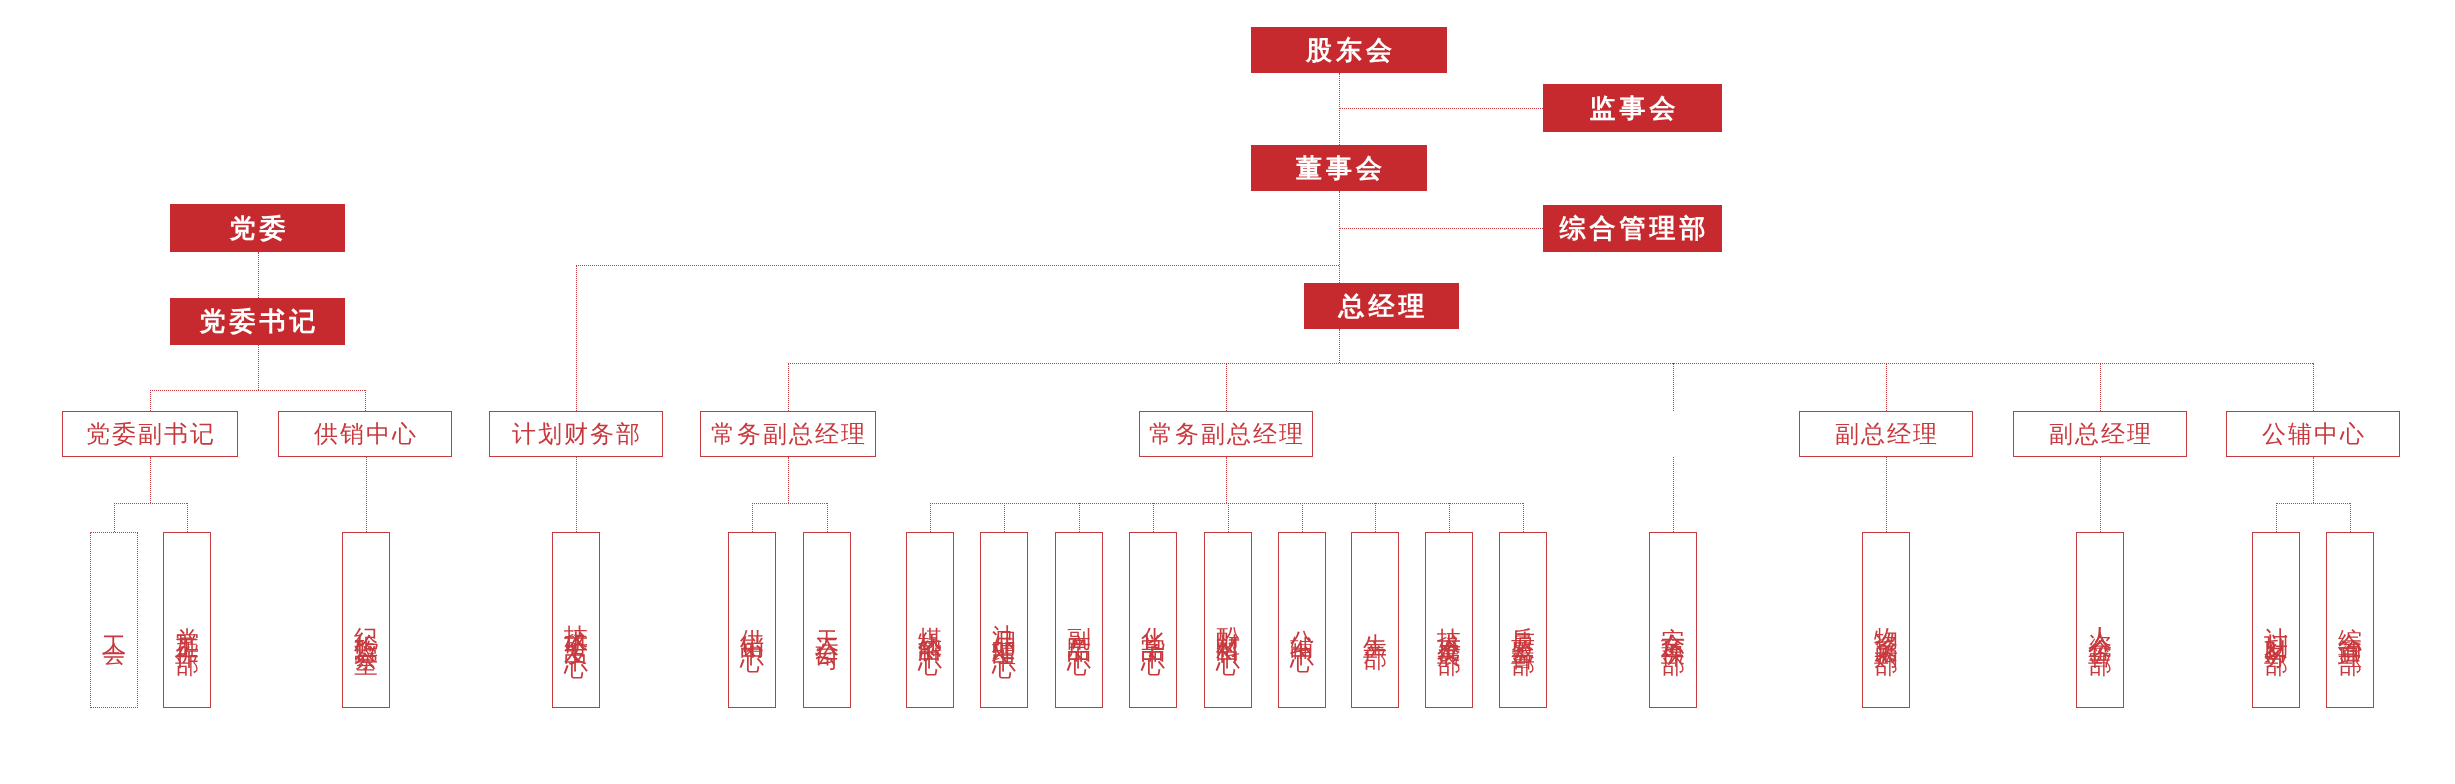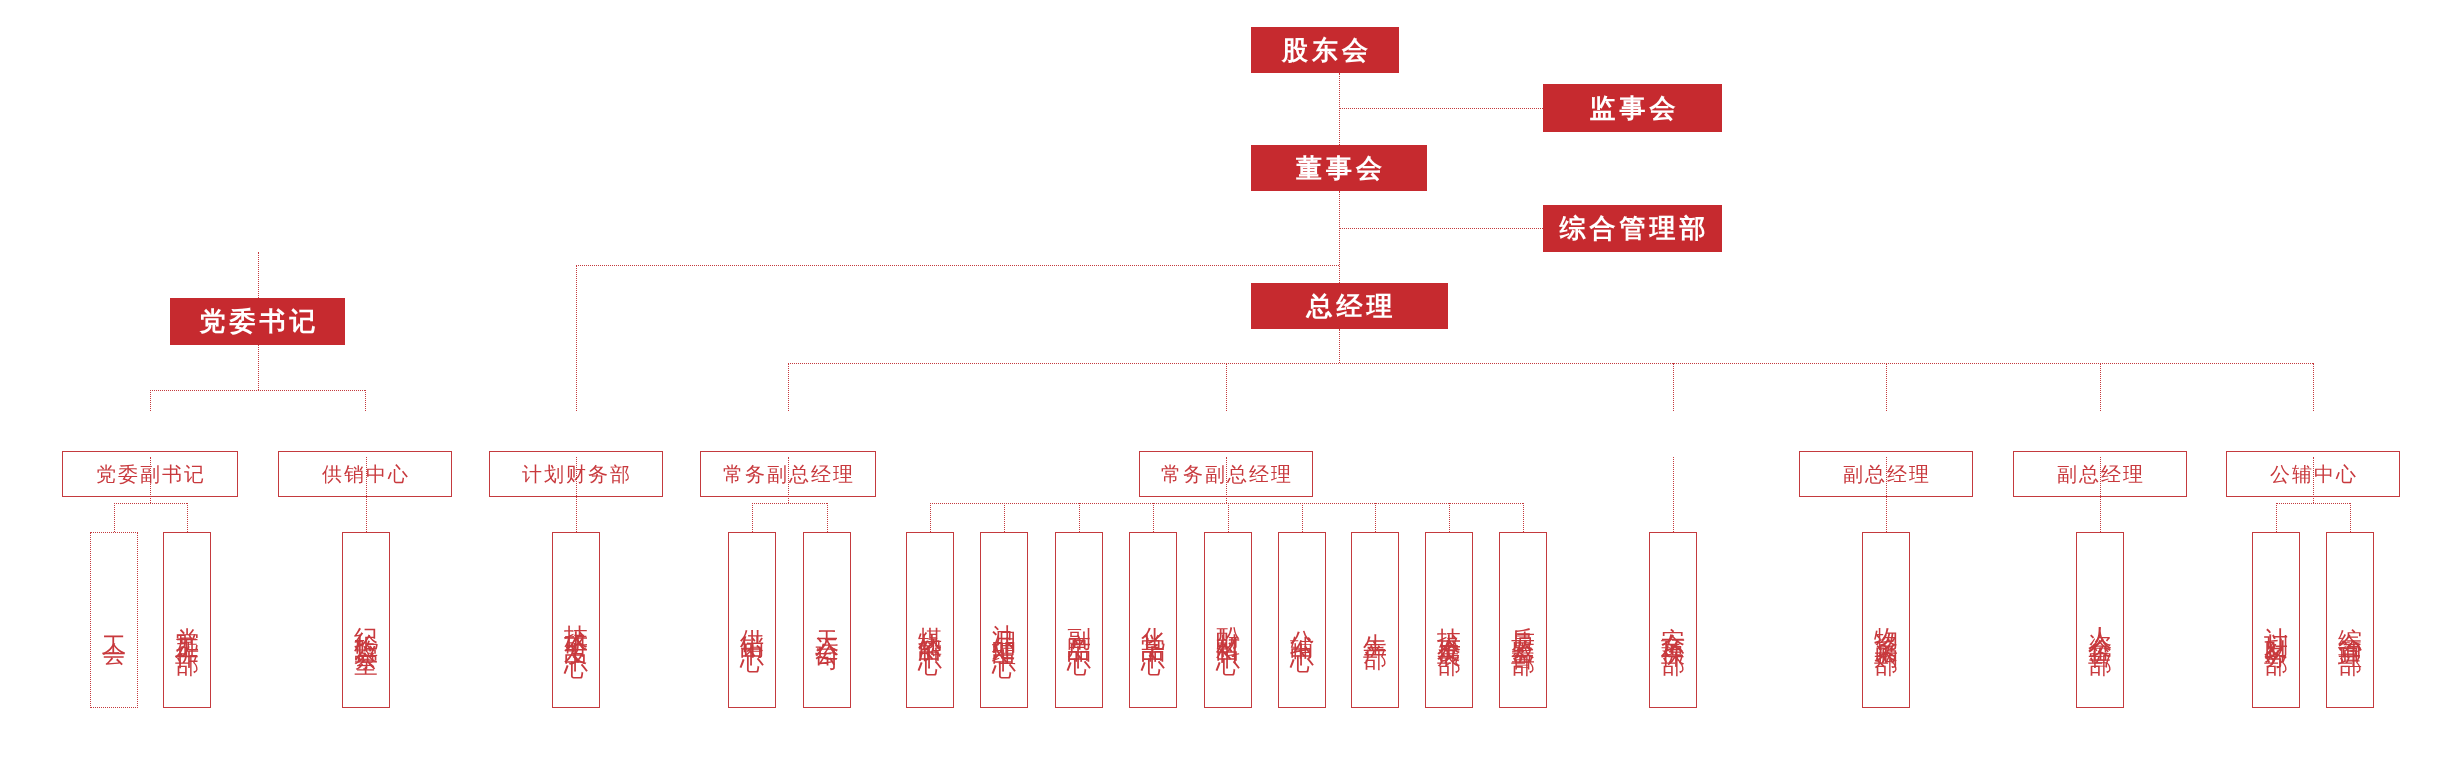--- a/index.html
+++ b/index.html
@@ -27,48 +27,48 @@
     color:#fff;
     font-weight:bold;
     font-size:26px;
     letter-spacing:4px;
     padding-left:4px; 
   }
   .outline{
     background:#fff;
     border:1px solid var(--line);
     color:var(--text-red);
-    font-size:20px;
+    font-size:24px;
     letter-spacing:2px;
     padding-left:2px;
-    margin-top:40px;
   }
   .vert{
     background:#fff;
     border:1px solid var(--line);
     color:var(--text-red);
     font-size:24px;
     writing-mode:vertical-rl;
     letter-spacing:6px;
     padding-top:6px; 
   }
   .vert.dotted{border:1px dotted var(--line);}
   .cv{position:absolute;display:block;width:0;border-left:1px dotted var(--line);}
   .ch{position:absolute;display:block;height:0;border-top:1px dotted var(--line);}
 </style>
 </head>
 <body>
 
 <div id="canvas">
 
-  <div class="box fill" style="left:1251px;top:27px;width:148px;height:46px">股东会</div>
+  <div class="box fill" style="left:1251px;top:27px;width:196px;height:46px">股东会</div>
   <div class="box fill" style="left:1543px;top:84px;width:179px;height:48px">监事会</div>
   <div class="box fill" style="left:1251px;top:145px;width:176px;height:46px">董事会</div>
   <div class="box fill" style="left:1543px;top:205px;width:179px;height:47px">综合管理部</div>
-  <div class="box fill" style="left:1251px;top:283px;width:197px;height:46px">总经理</div>
+  <div class="box fill" style="left:1304px;top:283px;width:155px;height:46px">总经理</div>
+  <div class="box fill" style="left:170px;top:204px;width:175px;height:48px">党委</div>
   <div class="box fill" style="left:170px;top:298px;width:175px;height:47px">党委书记</div>
 
   <div class="box outline" style="left:62px;top:411px;width:176px;height:46px">党委副书记</div>
   <div class="box outline" style="left:278px;top:411px;width:174px;height:46px">供销中心</div>
   <div class="box outline" style="left:489px;top:411px;width:174px;height:46px">计划财务部</div>
   <div class="box outline" style="left:700px;top:411px;width:176px;height:46px">常务副总经理</div>
   <div class="box outline" style="left:1139px;top:411px;width:174px;height:46px">常务副总经理</div>
   <div class="box outline" style="left:1799px;top:411px;width:174px;height:46px">副总经理</div>
   <div class="box outline" style="left:2013px;top:411px;width:174px;height:46px">副总经理</div>
   <div class="box outline" style="left:2226px;top:411px;width:174px;height:46px">公辅中心</div>

